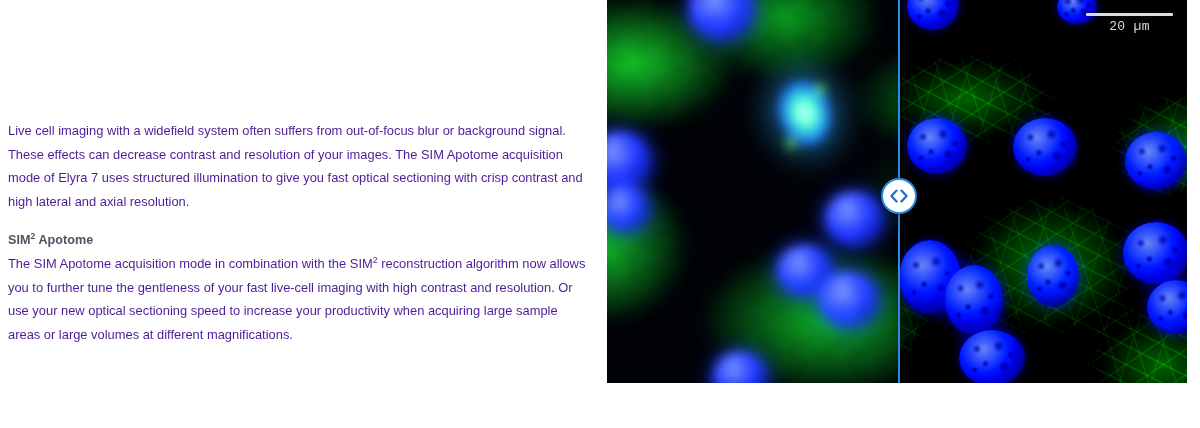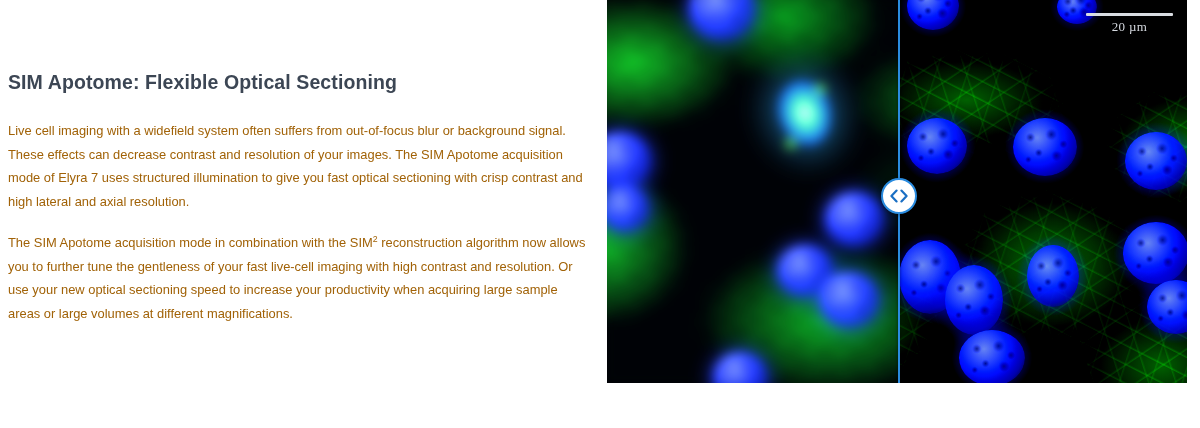--- a/index.html
+++ b/index.html
@@ -60,21 +60,21 @@
     line-height: 18px;
     font-weight: 700;
     color: #4a5462;
     letter-spacing: 0.05px;
   }
 
   .body-text {
     margin: 0;
     font-size: 12.9px;
     line-height: 23.5px;
-    color: #a16207;
+    color: #4c1d95;
     font-weight: 400;
     letter-spacing: 0.0px;
   }
 
   sup {
     font-size: 0.68em;
     line-height: 0;
     vertical-align: super;
   }
 
@@ -272,38 +272,38 @@
     width: 100%;
     height: 3px;
     background: #d9dde2;
     border-radius: 1px;
   }
   .scale-bar-label {
     margin-top: 2px;
     font-size: 13px;
     line-height: 17px;
     color: #d5d9df;
-    font-family: Liberation Serif, serif;
+    font-family: Liberation Mono, monospace;
     letter-spacing: 0.3px;
   }
 </style>
 </head>
 <body>
 
 <div id="page">
 
   <div class="text-col">
 
-    <h1 class="headline">SIM Apotome: Flexible Optical Sectioning</h1>
 
     <div class="section section-1">
       <p class="body-text"><span>Live cell imaging with a widefield system often suffers from out-of-focus blur or background signal. These effects can decrease contrast and resolution of your images. The SIM Apotome acquisition mode of Elyra 7 uses structured illumination to give you fast optical sectioning with crisp contrast and high lateral and axial resolution.</span></p>
     </div>
 
     <div class="section section-2">
+      <h2 class="sub-head"><span>SIM</span><sup>2</sup><span> Apotome</span></h2>
       <p class="body-text"><span>The SIM Apotome acquisition mode in combination with the SIM</span><sup>2</sup><span> reconstruction algorithm now allows you to further tune the gentleness of your fast live-cell imaging with high contrast and resolution. Or use your new optical sectioning speed to increase your productivity when acquiring large sample areas or large volumes at different magnifications.</span></p>
     </div>
 
   </div>
 
   <div class="media-col">
 
     <figure class="figure">
 
       <div class="micrograph">

